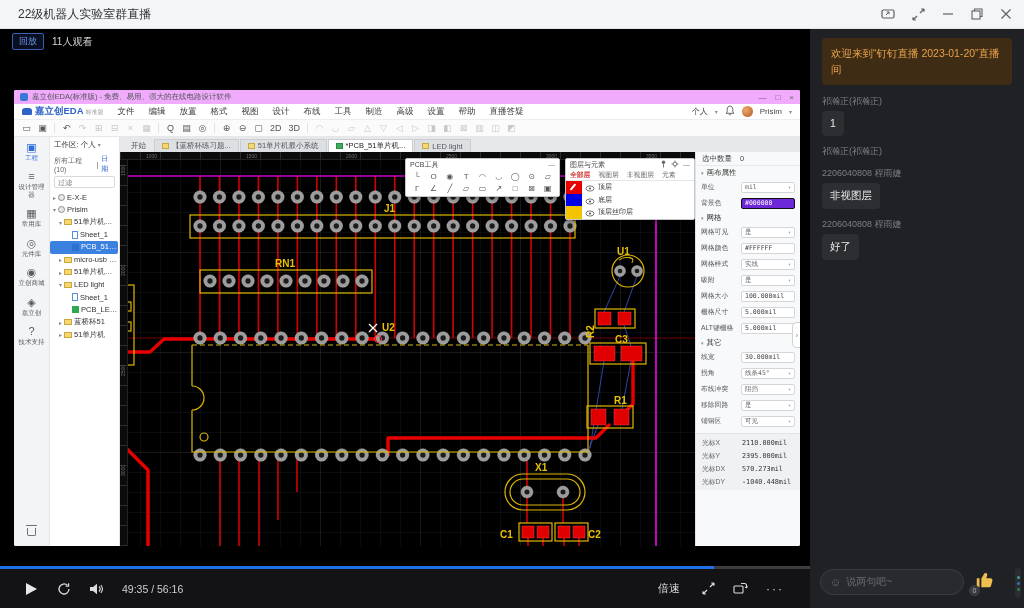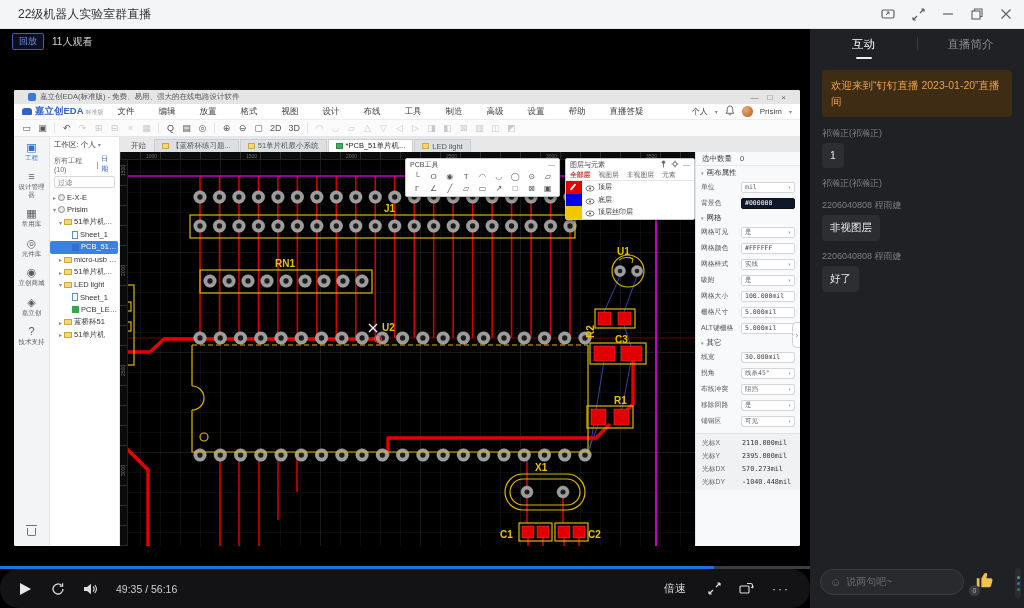--- a/index.html
+++ b/index.html
@@ -13,30 +13,30 @@
   .win-ctrls svg{display:block;}
 
   
   .stage{position:absolute;left:0;top:28px;width:810px;height:580px;background:#000;}
   .viewer-row{position:absolute;left:12px;top:5px;display:flex;align-items:center;gap:8px;z-index:5;}
   .badge{font-size:9px;color:#6E96E8;border:1px solid #3C5FAE;background:rgba(40,70,150,.22);padding:1px 6px;border-radius:2px;}
   .viewers{font-size:10px;color:#D6D7D9;}
 
   
   .eda{position:absolute;left:14px;top:62px;width:786px;height:456px;background:#FFF;color:#333;overflow:hidden;border-radius:2px;}
-  .eda-title{height:14px;background:#e5e5e5;display:flex;align-items:center;padding:0 14px;gap:4px;}
+  .eda-title{height:14px;background:#f0abfc;display:flex;align-items:center;padding:0 6px;gap:4px;}
   .eda-logo{width:8px;height:8px;background:#3A78D8;border-radius:2px;flex:none;}
   .eda-title-text{font-size:7.5px;color:#55565A;white-space:nowrap;overflow:hidden;}
   .eda-title-ctrls{margin-left:auto;display:flex;gap:9px;font-size:8px;color:#66676A;}
   .eda-menu{height:16px;background:#FFF;border-bottom:1px solid #ECEDEF;display:flex;align-items:center;padding:0 8px;}
   .brand{display:flex;align-items:baseline;margin-right:14px;flex:none;}
   .brand-ic{width:10px;height:7px;background:#2F63C8;border-radius:3px 3px 1px 1px;margin-right:3px;align-self:center;}
   .brand-main{color:#2F63C8;font-weight:bold;font-size:9.5px;}
   .brand-sub{font-size:6px;color:#9A9B9E;margin-left:2px;}
-  .menus{display:flex;gap:24px;}
+  .menus{display:flex;gap:14px;}
   .menu-item{font-size:8.5px;color:#3A3B3E;white-space:nowrap;}
   .acct{margin-left:auto;display:flex;align-items:center;gap:7px;font-size:8px;color:#46474A;}
   .avatar{width:11px;height:11px;border-radius:50%;background:radial-gradient(circle at 35% 35%,#F0A868,#B05A2A);}
   .drop{font-size:6px;color:#8A8B8E;}
   .eda-toolbar{height:17px;background:#FBFBFC;border-bottom:1px solid #E6E7E9;display:flex;align-items:center;padding:0 8px;gap:7px;overflow:hidden;}
   .tbi{font-size:9px;color:#55565A;line-height:1;min-width:9px;text-align:center;}
   .tbi.dim{color:#C7C8CB;}
   .tbi.sep{width:1px;min-width:1px;height:10px;background:#E2E3E5;}
 
   .eda-body{position:absolute;top:47px;left:0;right:0;bottom:0;display:flex;}
@@ -117,31 +117,31 @@
   .props{width:105px;flex:none;background:#F8F9FA;border-left:1px solid #E2E3E5;font-size:7.5px;position:relative;display:flex;flex-direction:column;overflow:hidden;}
   .sel-row{height:14px;display:flex;align-items:center;gap:8px;padding:0 6px;border-bottom:1px solid #E8E9EB;color:#46474A;flex:none;}
   .p-item:not(.sec) .p-sec{display:none;}
   .p-sec{height:13px;display:flex;align-items:center;padding:0 5px;color:#333;}
   .p-sec::before{content:"▾";font-size:5px;color:#8A8B8E;margin-right:3px;}
   .p-row{height:16px;display:flex;align-items:center;gap:3px;padding:0 5px;}
   .p-l{width:37px;flex:none;color:#55565A;font-size:6.8px;}
   .p-v{flex:1;height:11px;border:1px solid #D4D5D8;border-radius:2px;background:#FFF;display:flex;align-items:center;padding:0 3px;font-size:6.5px;color:#444;font-family:"DejaVu Sans Mono",monospace;overflow:hidden;white-space:nowrap;}
   .p-v.ic-select{color:#66676A;}
   .p-v.ic-select::after{content:"▾";margin-left:auto;font-size:5px;color:#9A9B9E;}
-  .p-v.ic-color{background:#0f172a;color:#FFF;border-color:#111;text-align:center;}
+  .p-v.ic-color{background:#6d28d9;color:#FFF;border-color:#111;text-align:center;}
   .readouts{margin-top:4px;background:#EFF1F3;border-top:1px solid #E2E3E5;padding:2px 0;flex:none;}
   .ro-row{height:13px;display:flex;align-items:center;padding:0 6px;}
   .ro-l{width:40px;flex:none;color:#66676A;font-size:6.8px;}
   .ro-v{font-family:"DejaVu Sans Mono",monospace;font-size:6.8px;color:#333;}
   .collapse-handle{position:absolute;right:-1px;top:170px;width:9px;height:26px;background:#FFF;border:1px solid #D0D1D4;border-right:none;border-radius:5px 0 0 5px;display:flex;align-items:center;justify-content:center;font-size:7px;color:#77787B;z-index:5;}
 
   
   .progress{position:absolute;left:0;top:538px;width:100%;height:3px;background:#3C3D40;}
   .progress-fill{height:100%;background:#1F6FE8;}
-  .controls{position:absolute;left:0;top:541px;width:100%;height:39px;background:#131316;display:flex;align-items:center;padding:0 20px;border-radius:19px;}
+  .controls{position:absolute;left:0;top:541px;width:100%;height:39px;background:#131316;display:flex;align-items:center;padding:0 26px;}
   .play-btn{width:0;height:0;border-left:11px solid #E8E8EA;border-top:6.5px solid transparent;border-bottom:6.5px solid transparent;margin-right:20px;}
   .ctl{margin-right:18px;display:flex;align-items:center;}
   .time{font-size:10.5px;color:#CFCFD2;white-space:nowrap;}
   .ctl-spacer{flex:1;}
   .speed{font-size:11px;color:#DCDCDE;margin-right:22px;}
   .more{color:#DCDCDE;font-size:12px;letter-spacing:2px;margin-right:0;}
 
   
   .chat{position:absolute;left:810px;top:28px;width:214px;height:580px;background:#202124;display:flex;flex-direction:column;}
   .chat-tabs{height:32px;display:flex;align-items:center;flex:none;position:relative;}
@@ -1070,25 +1070,20 @@
             <rect x="1" y="4" width="9" height="7" rx="1" fill="none" stroke="#DCDCDE" stroke-width="1.1"></rect>
             <path d="M8 1.5h3.5a2 2 0 0 1 2 2V6" fill="none" stroke="#DCDCDE" stroke-width="1.1"></path>
             <path d="M13.5 6l-1.6-1M13.5 6l1-1.6" stroke="#DCDCDE" stroke-width="1" fill="none"></path>
           </svg>
         </span>
       <span class="more">···</span>
     </div>
   </div>
 
   <div class="chat">
-    <div class="chat-tabs">
-      <span class="chat-tab on">互动</span>
-      <span class="chat-div"></span>
-      <span class="chat-tab">直播简介</span>
-    </div>
     <div class="chat-body">
       <div class="welcome">欢迎来到“钉钉直播 2023-01-20”直播间</div>
       <div style="display:contents">
         
       
           <div class="msg">
             <div class="msg-user">祁瀚正(祁瀚正)</div>
             <div class="msg-bubble"><span>1</span></div>
           </div>
         

